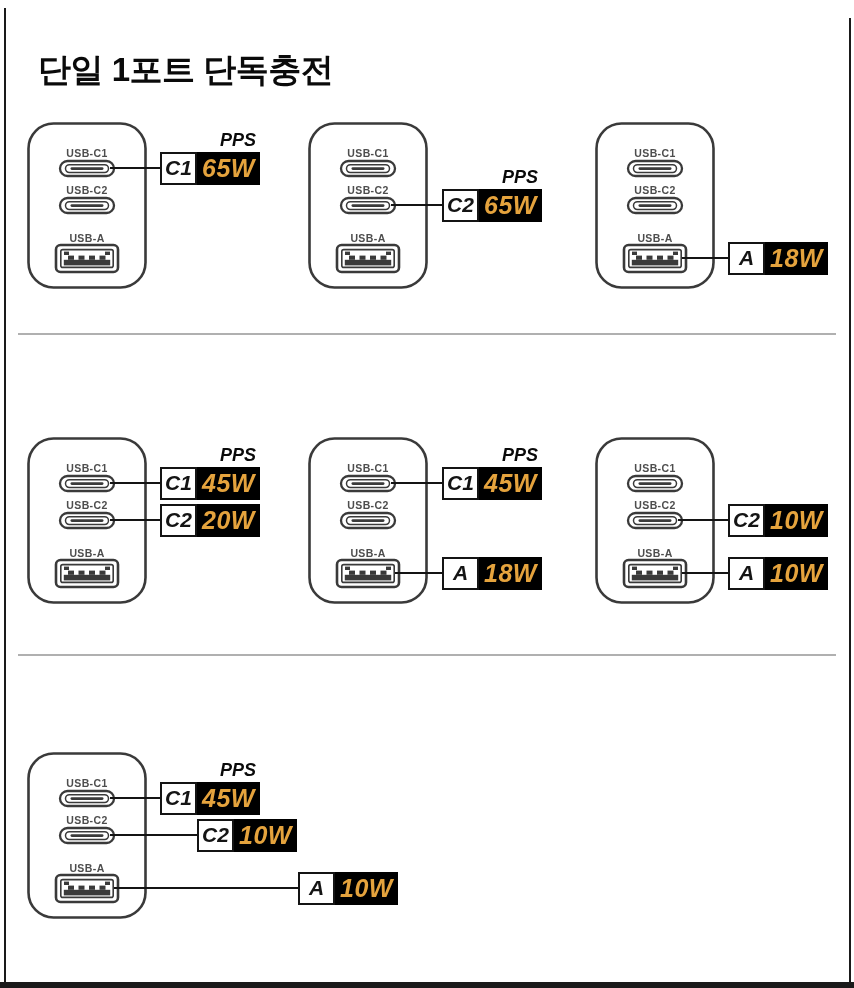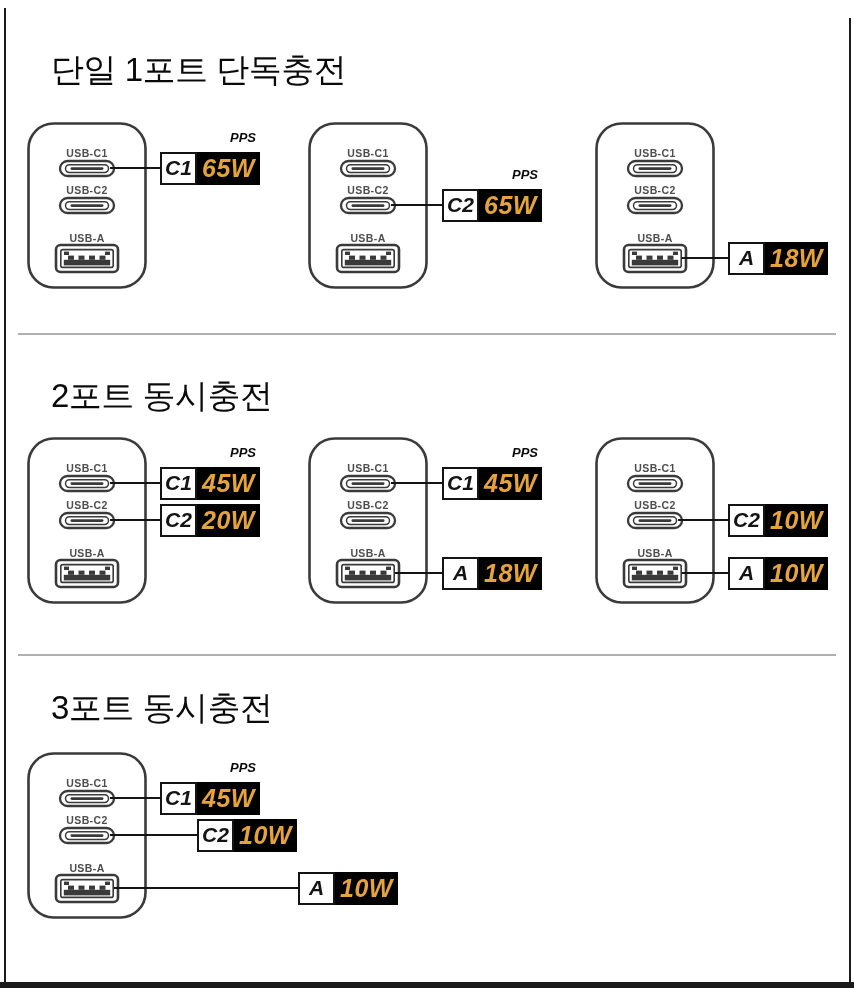--- a/index.html
+++ b/index.html
@@ -5,36 +5,36 @@
   * { margin:0; padding:0; box-sizing:border-box; }
   html,body { width:854px; height:988px; background:#ffffff;
     font-family:"Liberation Sans", sans-serif; }
   .page { position:relative; width:854px; height:988px; background:#ffffff; overflow:hidden; }
 
   
   .frame-left  { position:absolute; left:3.5px; top:8px; bottom:0; width:2.2px; background:#1a1a1a; }
   .frame-right { position:absolute; right:2.8px; top:18px; bottom:0; width:2.4px; background:#1a1a1a; }
   .frame-bottom{ position:absolute; left:0; right:0; bottom:0; height:6.5px; background:#1a1a1a; }
 
-  .title { position:absolute; left:51px; font-size:33px; font-weight:normal;
+  .title { position:absolute; left:38px; font-size:33px; font-weight:bold;
     color:#0a0a0a; letter-spacing:-0.5px; line-height:1.2; white-space:nowrap; }
   .divider { position:absolute; left:18px; width:818px; height:1.6px; background:#b0b0b0; }
 
   .charger { position:absolute; width:120px; height:167px; }
 
   .cline { position:absolute; height:2.6px; background:#141414; }
 
   .callout { position:absolute; display:flex; height:33px; }
   .tag { width:37px; background:#ffffff; border:2.6px solid #141414; color:#141414;
     display:flex; align-items:center; justify-content:center;
     font-size:21px; font-weight:bold; font-style:italic; }
   .watt { width:63px; background:#000000; color:#E5A33D;
     display:flex; align-items:center; justify-content:center;
     font-size:25px; font-weight:bold; font-style:italic; letter-spacing:0.5px; }
-  .pps { position:absolute; top:-22px; right:4px; font-size:13px;
+  .pps { position:absolute; top:-22px; right:4px; font-size:18px;
     font-weight:bold; font-style:italic; color:#0a0a0a; }
 
   .portlabel { font-family:"Liberation Sans", sans-serif; font-size:10.5px; font-weight:600;
     fill:#4d4d4d; letter-spacing:0.4px; }
 </style>
 </head>
 <body>
 
 <div class="page">
 
@@ -105,21 +105,20 @@
   </div>
 
   <div class="cline" style="left:682px;top:256.7px;width:46px"></div>
   <div class="callout" style="left:728px;top:241.5px">
     <div class="tag">A</div>
     <div class="watt">18W</div>
   </div>
 
   <div class="divider" style="top:333px"></div>
 
-  <h2 class="title" style="top:376px">2포트 동시충전</h2>
 
   <div class="charger" style="left:27px;top:437px">
     <svg width="120" height="167">
         <use href="#charger-sym"></use>
       </svg>
   </div>
   <div class="charger" style="left:308px;top:437px">
     <svg width="120" height="167">
         <use href="#charger-sym"></use>
       </svg>
@@ -163,21 +162,20 @@
   </div>
 
   <div class="cline" style="left:682px;top:571.7px;width:46px"></div>
   <div class="callout" style="left:728px;top:556.5px">
     <div class="tag">A</div>
     <div class="watt">10W</div>
   </div>
 
   <div class="divider" style="top:654px"></div>
 
-  <h2 class="title" style="top:688px">3포트 동시충전</h2>
 
   <div class="charger" style="left:27px;top:752px">
     <svg width="120" height="167">
         <use href="#charger-sym"></use>
       </svg>
   </div>
 
   <div class="cline" style="left:110px;top:796.7px;width:50px"></div>
   <div class="callout" style="left:160px;top:781.5px">
     <div class="pps">PPS</div>

